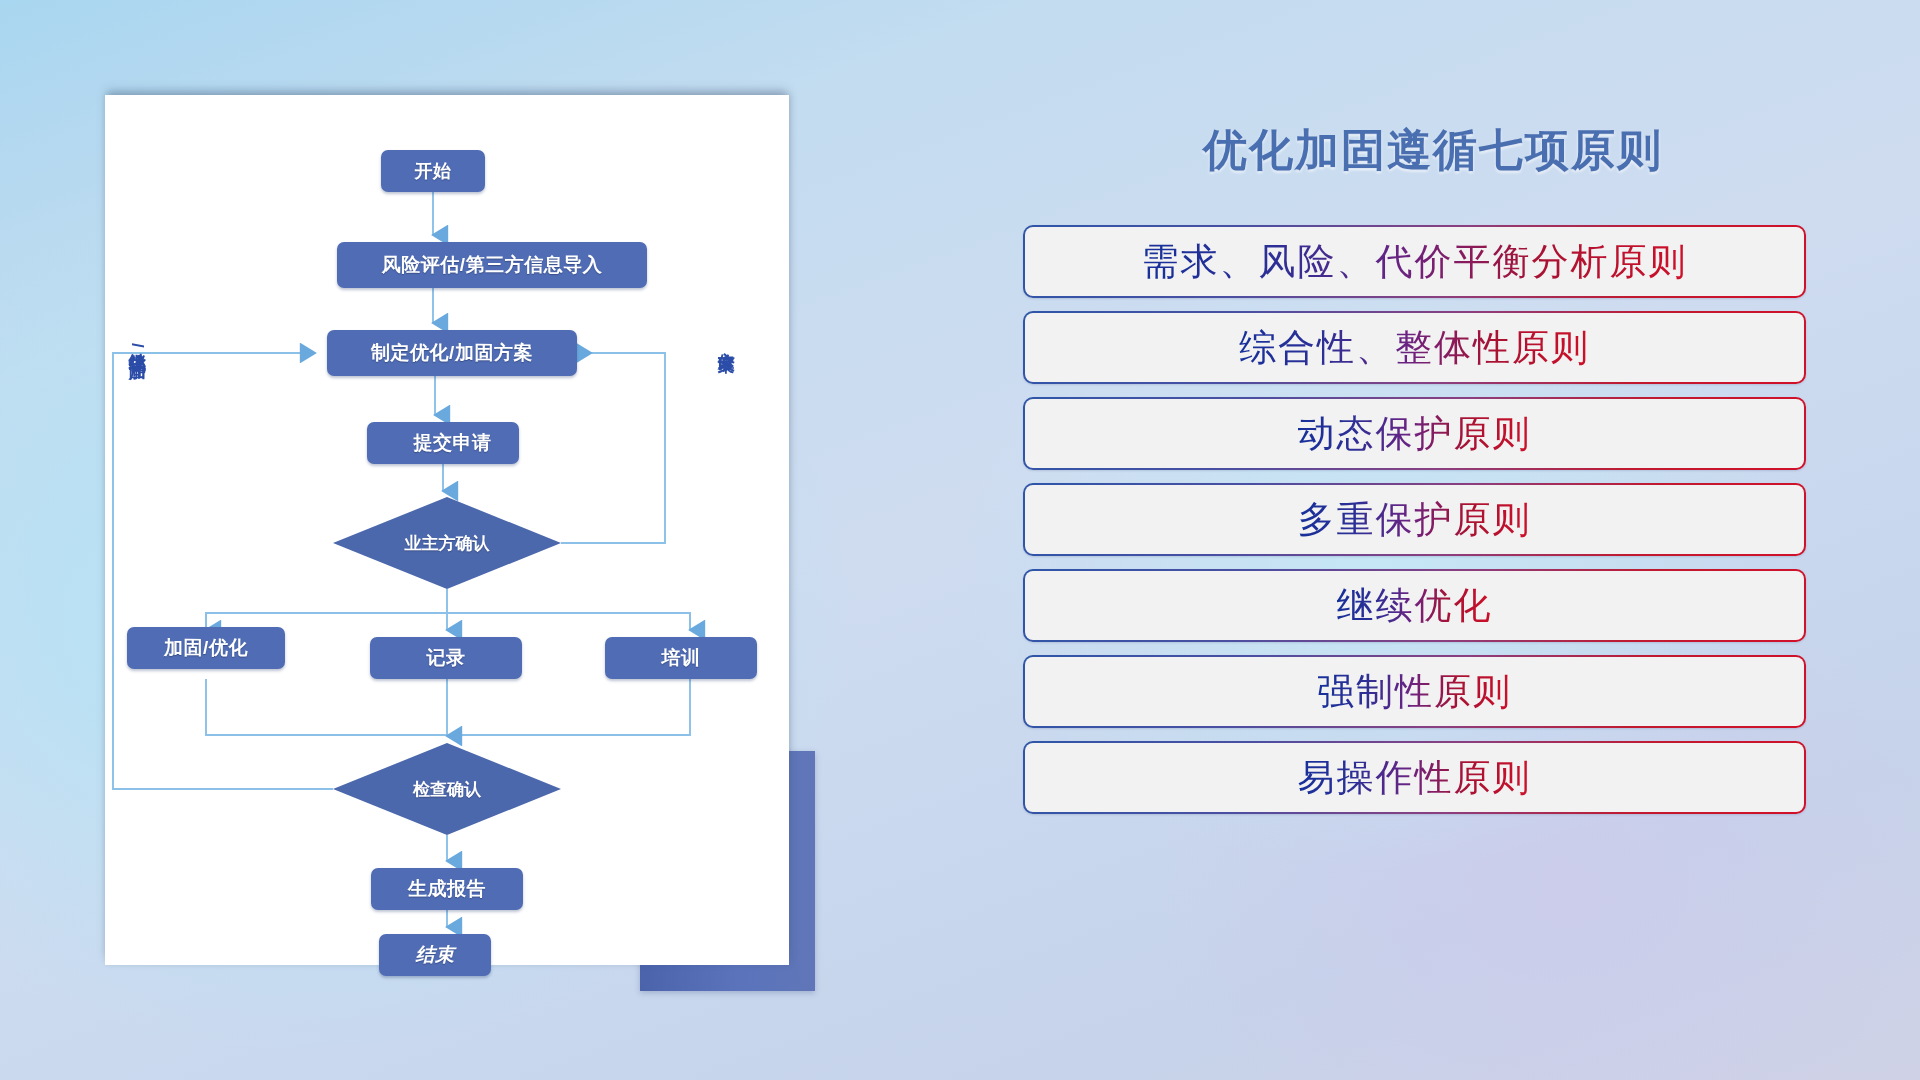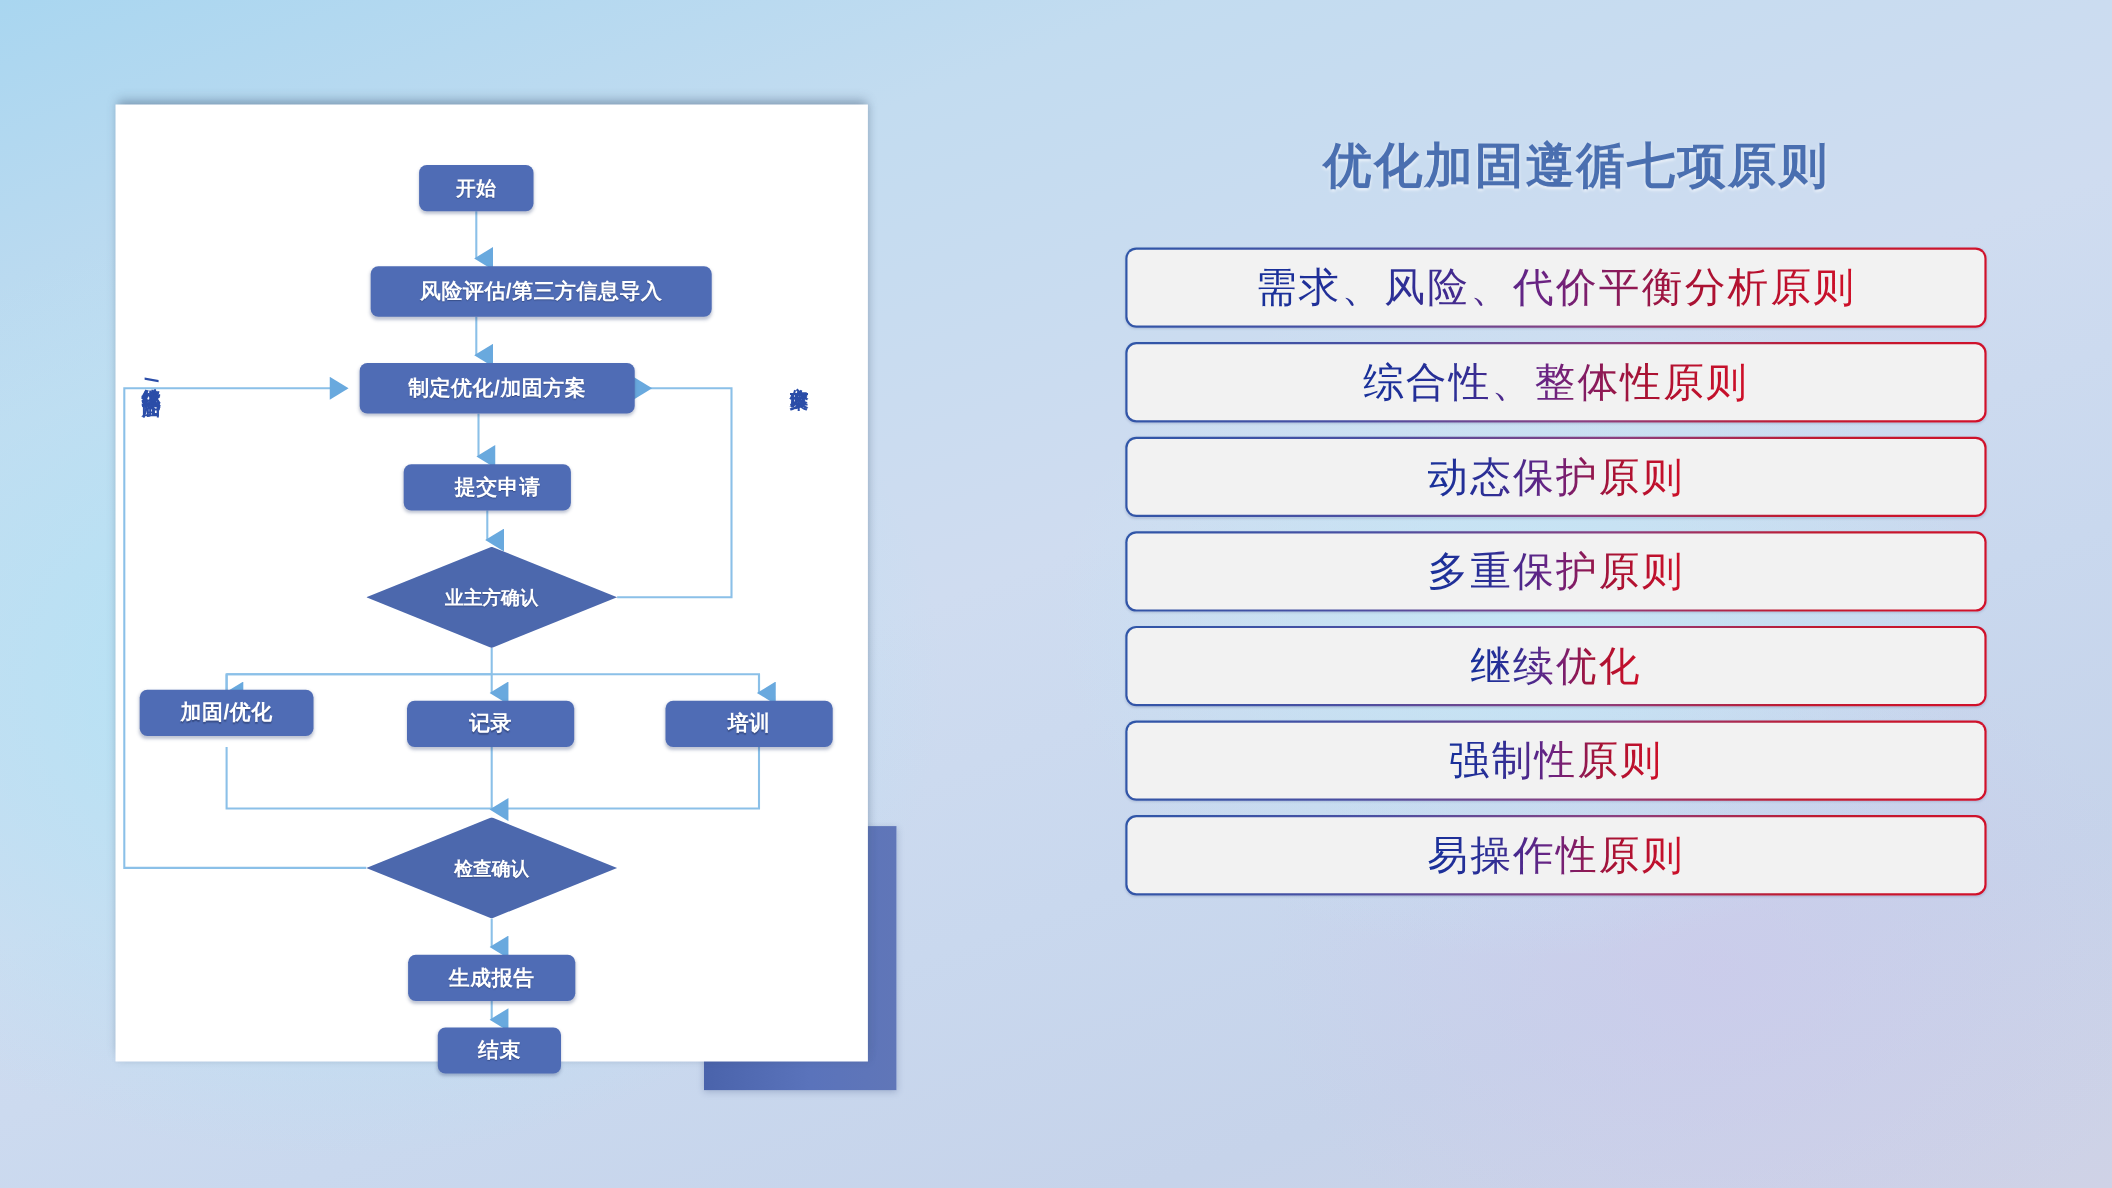--- a/index.html
+++ b/index.html
@@ -219,21 +219,21 @@
     </div>
 
     <div class="diamond" style="left:228px;top:648px;width:228px;height:92px;font-size:17px;">
       <span>检查确认</span>
     </div>
 
     <div class="node" style="left:266px;top:773px;width:152px;height:42px;font-size:19px;">
       <span>生成报告</span>
     </div>
 
-    <div class="node" style="left:293px;top:839px;width:112px;height:42px;font-size:19px;">
+    <div class="node" style="left:274px;top:839px;width:112px;height:42px;font-size:19px;font-style:italic;">
       <span>结束</span>
     </div>
 
     <div class="vlabel" style="left:23px;top:244px;">继续优化/加固</div>
 
     <div class="vlabel" style="left:612px;top:244px;">方案修改</div>
 
   </div>
 
   <div id="right-pane">

